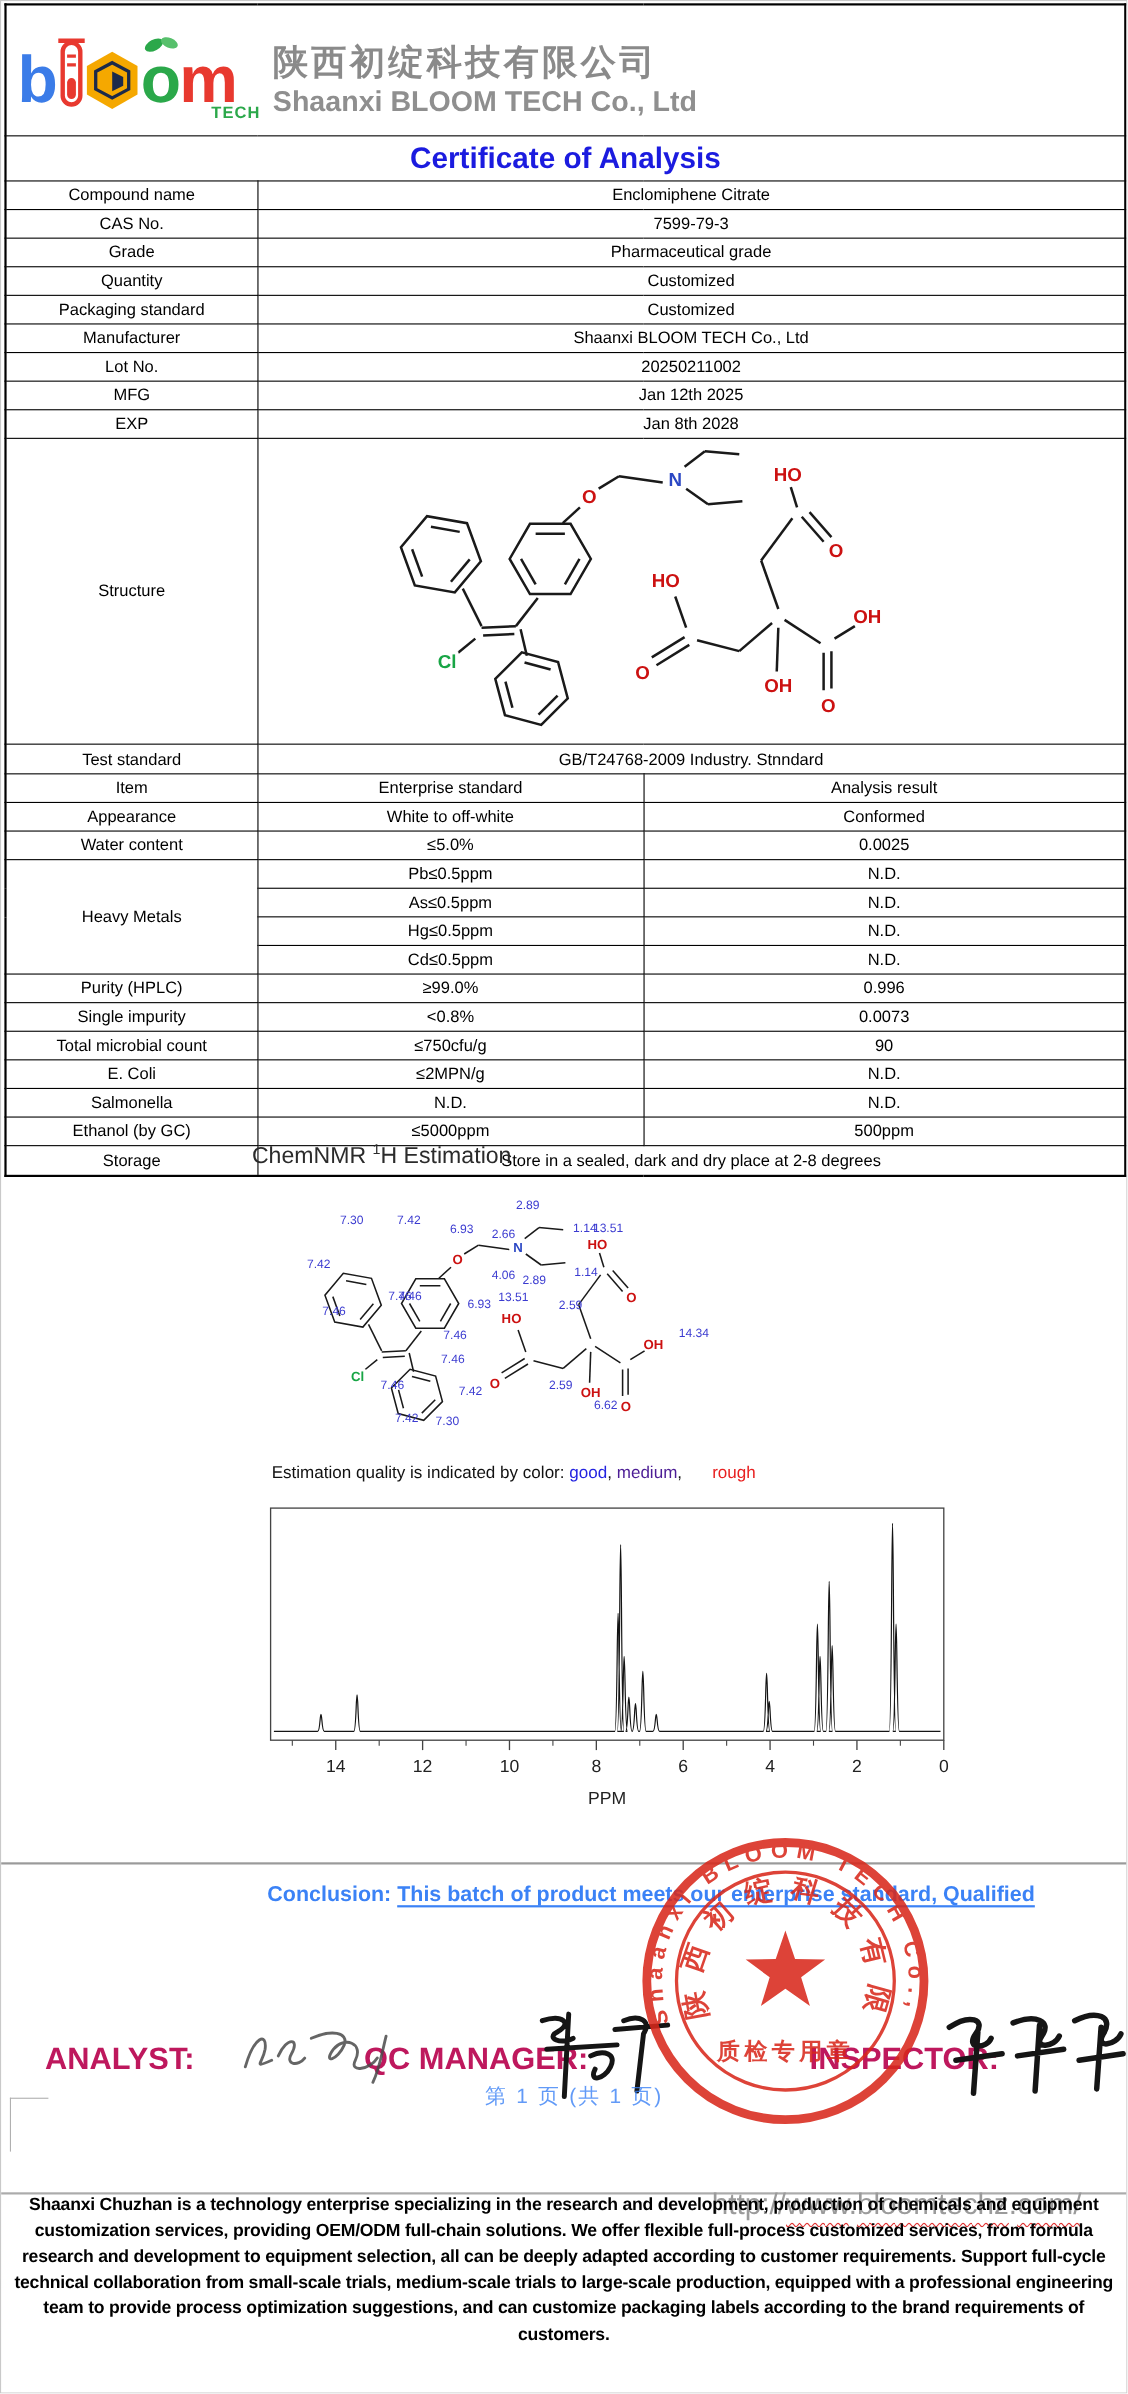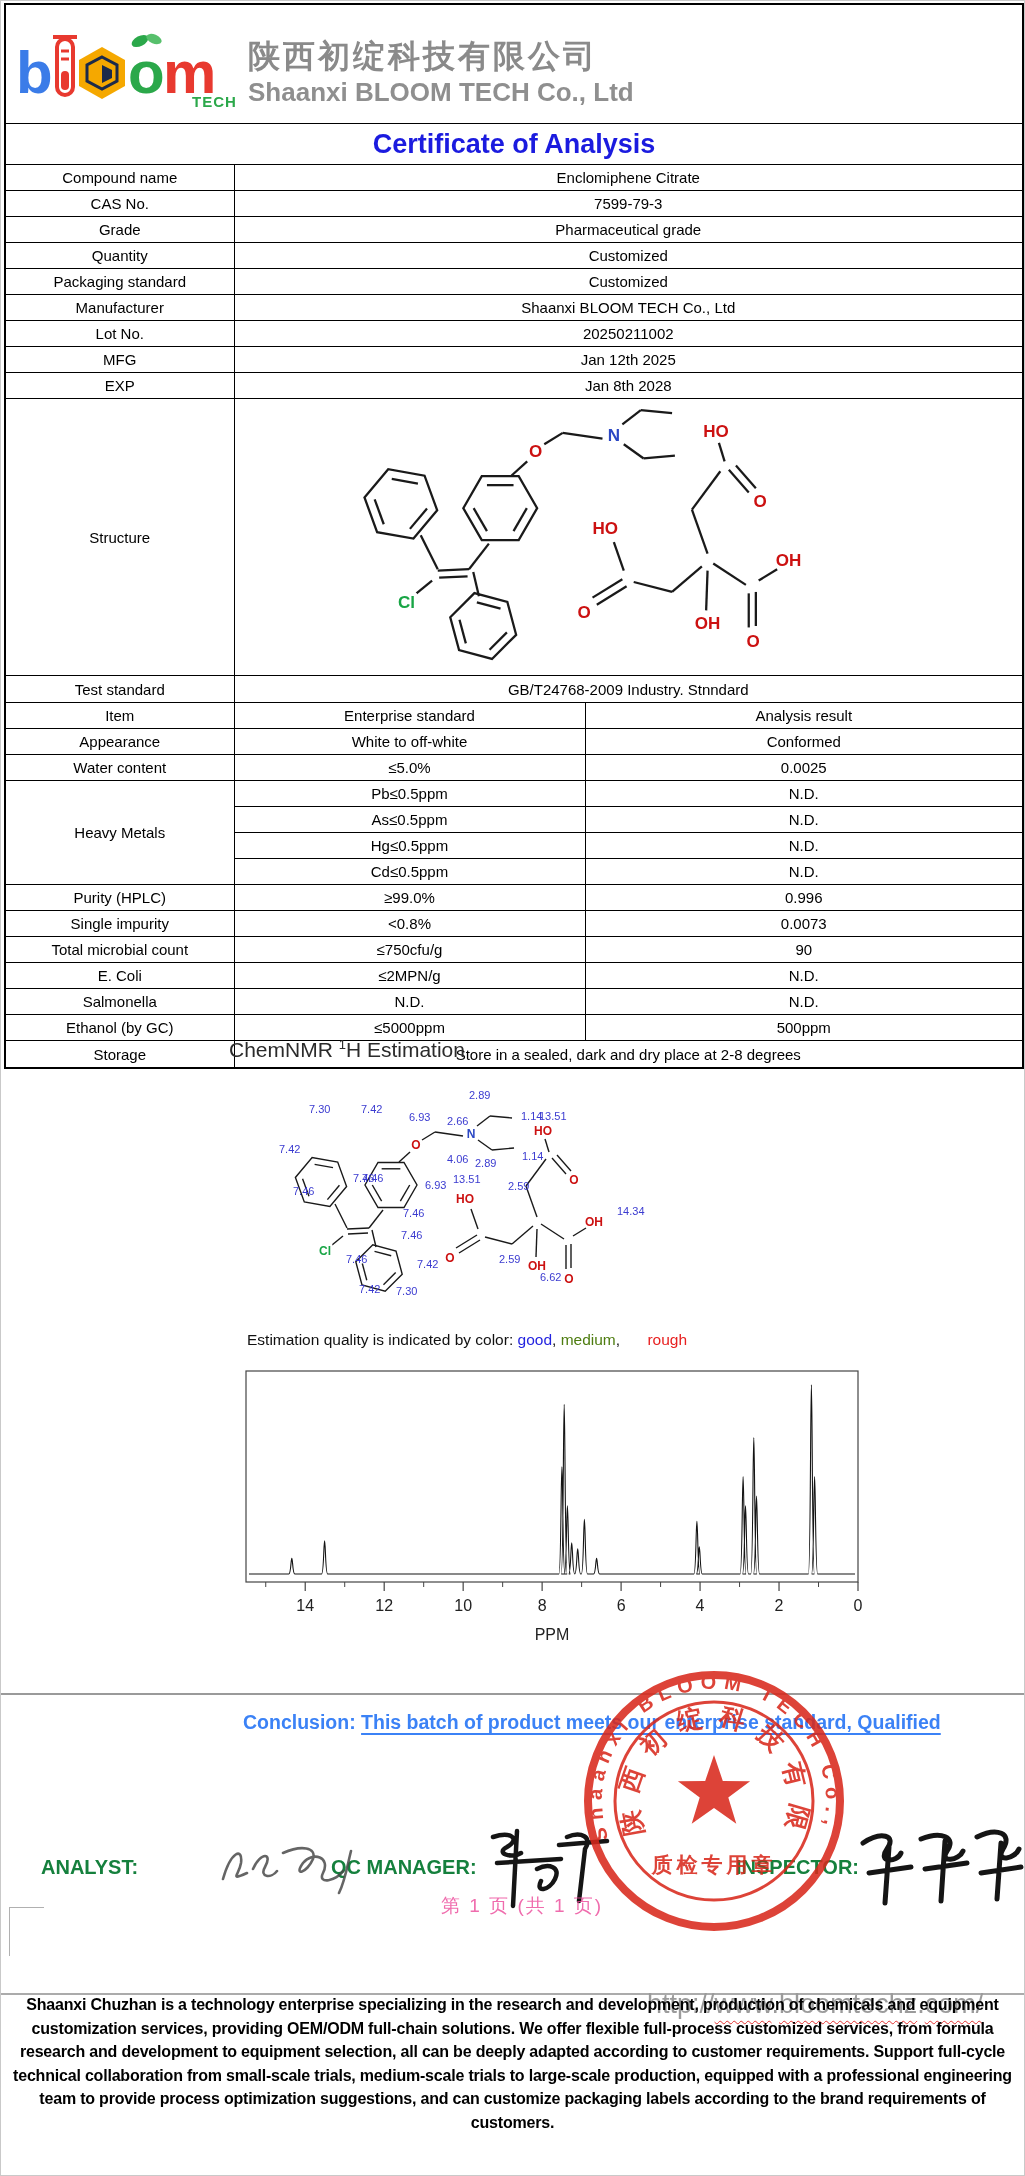--- a/index.html
+++ b/index.html
@@ -28,24 +28,24 @@
   #nmr-title{position:absolute;left:228px;top:1036px;font-size:21px;color:#2b2b2b;}
   #nmr-title sup{font-size:13px;}
   #mini-mol{position:absolute;left:268px;top:1086px;}
   #quality-note{position:absolute;left:246px;top:1330px;font-size:15.5px;color:#111;}
   #spectrum{position:absolute;left:240px;top:1358px;}
 
   
   .divider{position:absolute;left:0;width:1023px;border-top:2px solid #9a9a9a;height:0;}
   #conclusion{position:absolute;left:242px;top:1710px;font-size:19.5px;font-weight:bold;color:#3b82f6;white-space:nowrap;}
   #conclusion .uline{text-decoration:underline;text-decoration-thickness:2px;text-underline-offset:4px;}
-  .sig-label{position:absolute;font-size:20px;font-weight:800;color:#15803d;}
+  .sig-label{position:absolute;font-size:28px;font-weight:800;color:#be185d;}
   #sig-svg{position:absolute;left:0;top:1600px;}
   #stamp{position:absolute;left:578px;top:1666px;opacity:0.87;}
-  #page-note{position:absolute;left:440px;top:1892px;font-size:19px;color:#ec4899;opacity:.8;letter-spacing:2px;}
+  #page-note{position:absolute;left:440px;top:1892px;font-size:19px;color:#3b82f6;opacity:.8;letter-spacing:2px;}
   #crop-mark{position:absolute;left:8px;top:1906px;width:34px;height:48px;border-left:1px solid #b0b0b0;border-top:1px solid #b0b0b0;}
   #url-line{position:absolute;left:646px;top:1988px;font-size:27px;color:#9b9b9b;white-space:nowrap;}
   #url-line .wavy{text-decoration:underline wavy #e03131 1px;text-underline-offset:7px;}
   #footer-text{position:absolute;left:9px;top:1992px;width:1005px;text-align:center;font-size:16px;font-weight:bold;color:#000;line-height:23.5px;letter-spacing:-0.2px;}
 </style>
 </head>
 <body>
 
 <div id="page">
 
@@ -348,21 +348,21 @@
         <text x="132" y="152" fill="#3b3bd0" font-size="11">7.46</text>
         <text x="77" y="176" fill="#3b3bd0" font-size="11">7.46</text>
         <text x="148" y="181" fill="#3b3bd0" font-size="11">7.42</text>
         <text x="90" y="206" fill="#3b3bd0" font-size="11">7.42</text>
         <text x="127" y="208" fill="#3b3bd0" font-size="11">7.30</text>
         <text x="271" y="194" fill="#3b3bd0" font-size="11">6.62</text>
       </g>
   </svg>
 
   <div id="quality-note">
-    <span>Estimation quality is indicated by color: </span><span id="q-good" style="color: rgb(35, 35, 224);">good</span><span>, </span><span id="q-medium" style="color: #4d7c0f;">medium</span><span>, </span><span id="q-rough" style="color: rgb(232, 32, 32); margin-left: 23px;">rough</span>
+    <span>Estimation quality is indicated by color: </span><span id="q-good" style="color: rgb(35, 35, 224);">good</span><span>, </span><span id="q-medium" style="color: #4c1d95;">medium</span><span>, </span><span id="q-rough" style="color: rgb(232, 32, 32); margin-left: 23px;">rough</span>
   </div>
 
   <svg id="spectrum" width="630" height="300" viewBox="0 0 630 300">
     <rect x="5" y="12" width="612" height="211" fill="none" stroke="#444" stroke-width="1.2"></rect>
     <path id="spec-path" fill="none" stroke="#141414" stroke-width="1.1" d="M8,215L47.8,215 C50.0,215 49.9,199.4 50.8,199.4 C51.7,199.4 51.6,215 53.8,215L80.6,215 C82.8,215 82.7,181.8 83.6,181.8 C84.5,181.8 84.4,215 86.6,215L317.9,215 C320.1,215 320.0,107.7 320.9,107.7 C321.8,107.7 321.7,215 323.9,215L320.2,215 C322.4,215 322.3,45.3 323.2,45.3 C324.1,45.3 324.0,215 326.2,215L323.4,215 C325.6,215 325.5,146.8 326.4,146.8 C327.3,146.8 327.2,215 329.4,215L327.7,215 C329.9,215 329.8,183.8 330.7,183.8 C331.6,183.8 331.5,215 333.7,215L333.7,215 C335.9,215 335.8,189.7 336.7,189.7 C337.6,189.7 337.5,215 339.7,215L340.4,215 C342.6,215 342.5,160.4 343.4,160.4 C344.3,160.4 344.2,215 346.4,215L352.6,215 C354.8,215 354.7,199.4 355.6,199.4 C356.5,199.4 356.4,215 358.6,215L452.9,215 C455.1,215 455.0,162.3 455.9,162.3 C456.8,162.3 456.7,215 458.9,215L455.3,215 C457.5,215 457.4,187.7 458.3,187.7 C459.2,187.7 459.1,215 461.3,215L499.1,215 C501.3,215 501.2,117.5 502.1,117.5 C503.0,117.5 502.9,215 505.1,215L501.5,215 C503.7,215 503.6,146.8 504.5,146.8 C505.4,146.8 505.3,215 507.5,215L509.8,215 C512.0,215 511.9,78.5 512.8,78.5 C513.7,78.5 513.6,215 515.8,215L512.5,215 C514.7,215 514.6,137.0 515.5,137.0 C516.4,137.0 516.3,215 518.5,215L567.4,215 C569.6,215 569.5,25.8 570.4,25.8 C571.3,25.8 571.2,215 573.4,215L570.6,215 C572.8,215 572.7,117.5 573.6,117.5 C574.5,117.5 574.4,215 576.6,215L614,215"></path>
     <g id="spec-axis">
         <line x1="24.741935483870968" y1="223" x2="24.741935483870968" y2="228" stroke="#444" stroke-width="1"></line>
         <line x1="103.70967741935485" y1="223" x2="103.70967741935485" y2="228" stroke="#444" stroke-width="1"></line>
         <line x1="182.67741935483872" y1="223" x2="182.67741935483872" y2="228" stroke="#444" stroke-width="1"></line>
         <line x1="261.64516129032256" y1="223" x2="261.64516129032256" y2="228" stroke="#444" stroke-width="1"></line>

